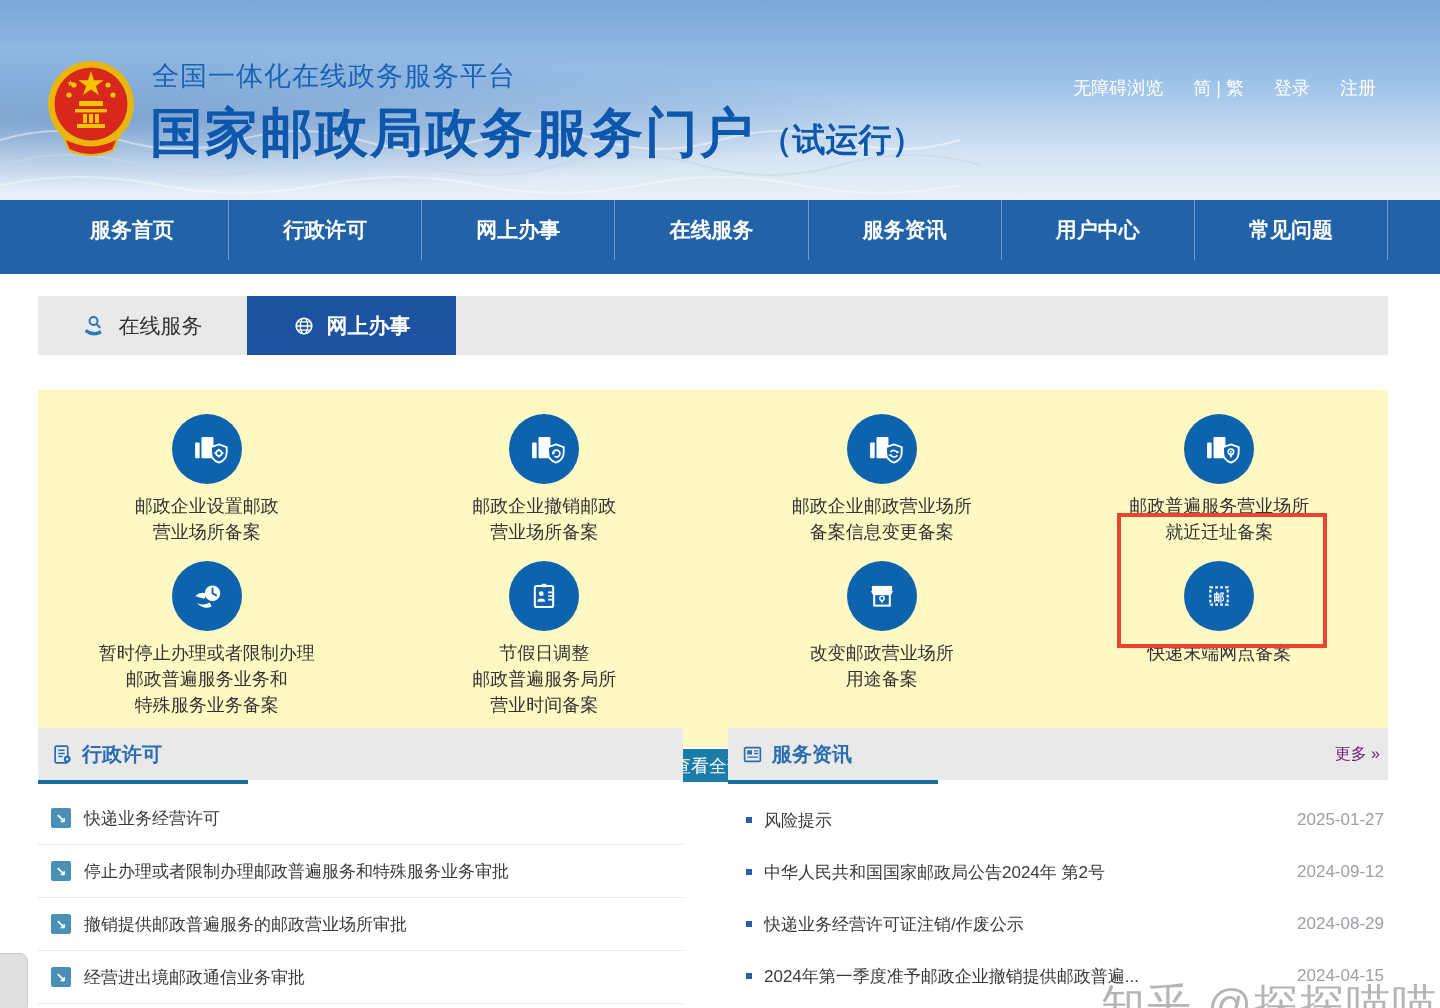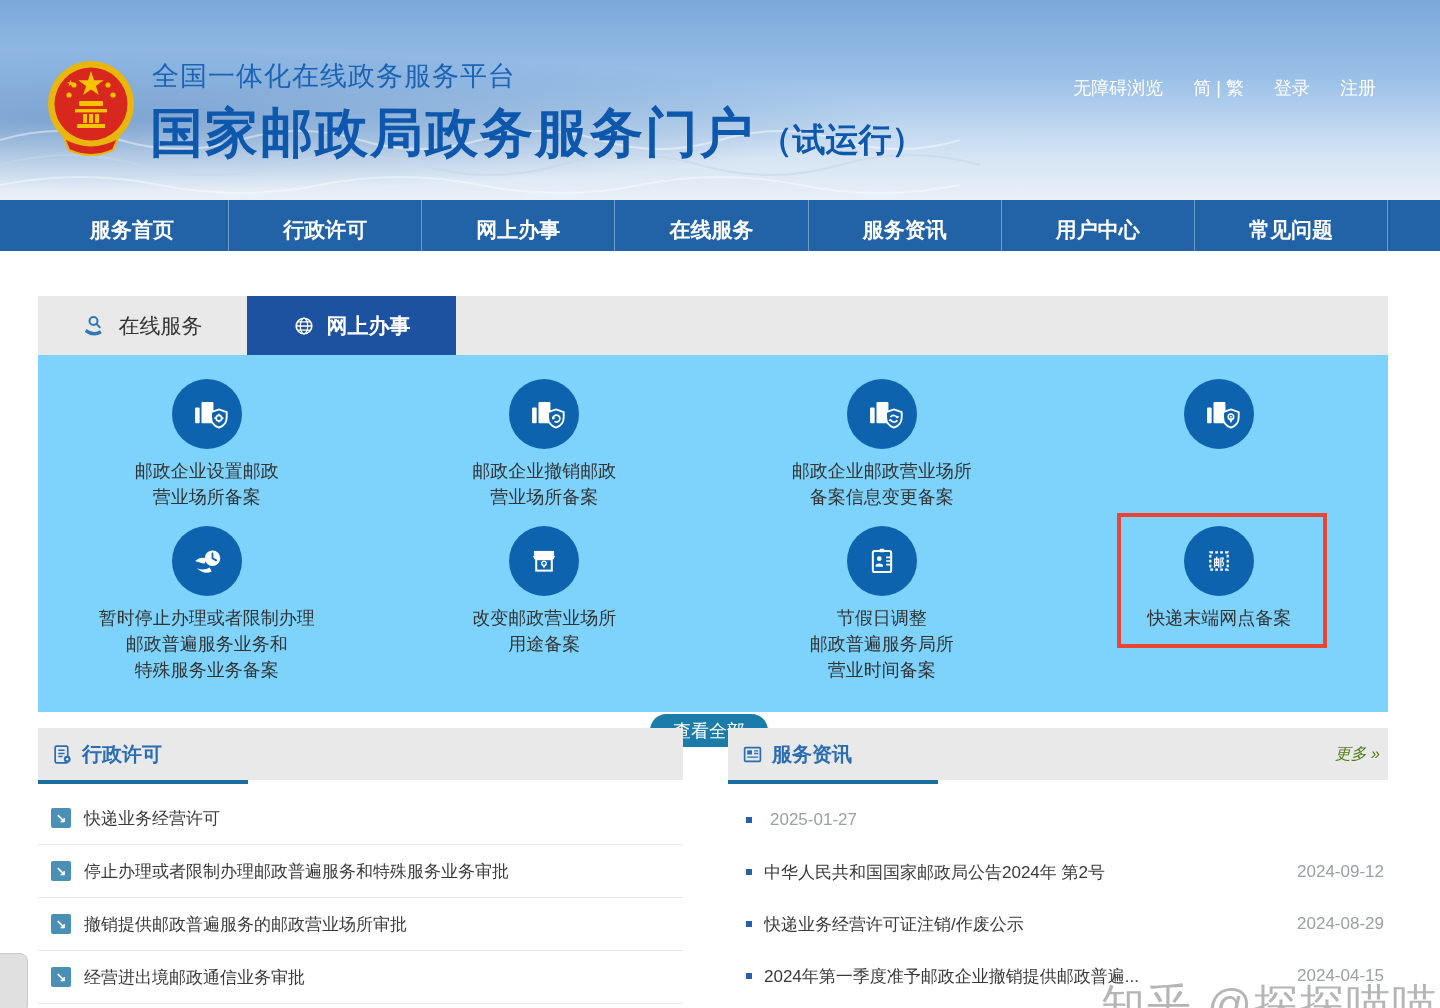--- a/index.html
+++ b/index.html
@@ -15,32 +15,32 @@
   .waves { position:absolute; left:0; bottom:0; width:1440px; height:90px; }
   .emblem { position:absolute; left:46px; top:52px; width:90px; height:108px; }
   .subtitle { position:absolute; left:152px; top:58px; font-size:27px; color:#1b63b4; letter-spacing:1px; }
   .title-row { position:absolute; left:150px; top:98px; white-space:nowrap; }
   .title-main { font-size:53px; font-weight:bold; color:#0d57ac; letter-spacing:2px;margin-top:27px; }
   .title-suffix { font-size:33px; font-weight:bold; color:#0d57ac; }
   .top-links { position:absolute; right:64px; top:76px; display:flex; gap:30px; align-items:center; }
   .top-link { color:#fff; font-size:18px; cursor:pointer; white-space:nowrap; }
 
   
-  .navbar { position:absolute; left:0; top:200px; width:1440px; height:51px; background:#2263a8;font-family:Liberation Mono, monospace; }
+  .navbar { position:absolute; left:0; top:200px; width:1440px; height:74px; background:#2263a8;font-family:Liberation Mono, monospace; }
   .nav-inner { position:absolute; left:36px; top:0; width:1352px; height:60px; display:flex; }
   .nav-item { flex:1; display:flex; align-items:center; justify-content:center;
     color:#fff; font-size:21px; font-weight:bold; border-right:1px solid rgba(255,255,255,.35); cursor:pointer; }
 
   
   .content-block { position:absolute; left:38px; top:296px; width:1350px; }
   .tabstrip { height:59px; background:#e9e9e9; display:flex; }
   .tab { width:209px; display:flex; align-items:center; justify-content:center; gap:12px;
     font-size:21px; color:#333; cursor:pointer; }
   .tab.active { background:#1d52a0; color:#fff; font-weight:bold; }
-  .services-body { position:relative; height:357px; background:#7dd3fc; }
+  .services-body { position:relative; height:357px; background:#fef9c3;margin-top:35px; }
   .services-grid { display:grid; grid-template-columns:repeat(4,1fr); padding-top:24px; }
   .service { display:flex; flex-direction:column; align-items:center; text-align:center; cursor:pointer; }
   .service.row2 { margin-top:16px; }
   .icon-circle { width:70px; height:70px; border-radius:50%; background:#0e63ae;
     display:flex; align-items:center; justify-content:center; }
   .service-label { margin-top:9px; font-size:18px; color:#333; line-height:26px; }
   .view-all { position:absolute; left:612px; top:359px; width:118px; height:33px; border:none;
     border-radius:17px; background:#1b7ca9; color:#fff; font-size:18px; cursor:pointer;
     font-family:inherit; }
   .red-box { position:absolute; left:1117px; top:513px; width:210px; height:135px;
@@ -51,21 +51,21 @@
   .panel.left { left:38px; width:645px; }
   .panel.right { left:728px; width:660px; }
   .panel-header { height:52px; background:#e9e9e9; display:flex; align-items:center; padding:0 8px 0 14px; }
   .panel-title-wrap { display:flex; align-items:center; gap:9px; }
   .panel-title { font-size:20px; font-weight:bold; color:#2a6db0; }
   .panel-underline { width:210px; height:4px; background:#1a6f9e; }
   .panel-header-right { margin-left:auto; display:flex; align-items:center; gap:8px; }
   .count-text { font-size:16px; color:#333; }
   .filter-checkbox { width:17px; height:17px; background:#fff; border:1.5px solid #8b8b8b; cursor:pointer; }
   .filter-label { font-size:16px; color:#333; }
-  .more-link { margin-left:auto; font-size:16px; color:#4d7c0f; cursor:pointer;font-style:italic; }
+  .more-link { margin-left:auto; font-size:16px; color:#701a75; cursor:pointer; }
 
   .list { padding-top:8px; }
   .list-row { height:53px; display:flex; align-items:center; gap:13px; padding-left:13px;
     border-bottom:1px solid #e6e9ec; cursor:pointer; }
   .arrow-sq { width:20px; height:20px; background:#4a8fb5; border-radius:2px; color:#fff;
     font-size:13px; font-weight:bold; display:flex; align-items:center; justify-content:center; }
   .list-text { font-size:17px; color:#3a3a3a; }
 
   .news { padding-top:10px; }
   .news-row { height:52px; display:flex; align-items:center; padding:0 4px 0 18px; cursor:pointer; }
@@ -211,68 +211,72 @@
           <div class="icon-circle">
               <svg width="44" height="44" viewBox="0 0 48 48">
             <rect x="11" y="17" width="5" height="17" rx="1" fill="#fff"></rect>
             <rect x="18" y="11" width="13" height="23" rx="1" fill="#fff"></rect>
             <path d="M37 19 l8.5 3 v5.5 c0 6 -4 9.8 -8.5 11.3 c-4.5 -1.5 -8.5 -5.3 -8.5 -11.3 V22 z" fill="#0e63ae" stroke="#fff" stroke-width="2"></path>
             <circle cx="37" cy="27" r="3" fill="none" stroke="#fff" stroke-width="1.7"></circle>
             <path d="M34.6 29 L37 34 L39.4 29 z" fill="#fff"></path>
             <circle cx="37" cy="27" r="1" fill="#fff"></circle>
           </svg>
             </div>
+          <div class="service-label">
+            <div>邮政普遍服务营业场所</div>
+              <div>就近迁址备案</div>
+          </div>
         </div>
 
         <div class="service row2">
           <div class="icon-circle">
               <svg width="44" height="44" viewBox="0 0 48 48">
             <path d="M11 24 q7 -6 13 -2 l-3 5 q-5 -1.5 -10 -3z" fill="#fff"></path>
             <path d="M13 32 q8 3 14 -1 l2 4.5 q-8 4 -16 -3.5z" fill="#fff"></path>
             <circle cx="30" cy="21" r="8.5" fill="#fff"></circle>
             <path d="M30 15.8 V21 l4 2.3" stroke="#0e63ae" stroke-width="2" fill="none" stroke-linecap="round"></path>
           </svg>
             </div>
           <div class="service-label">
             <div>暂时停止办理或者限制办理</div>
               <div>邮政普遍服务业务和</div>
               <div>特殊服务业务备案</div>
+          </div>
+        </div>
+
+        <div class="service row2">
+          <div class="icon-circle">
+              <svg width="44" height="44" viewBox="0 0 48 48">
+            <rect x="14" y="13" width="20" height="23" rx="2" fill="none" stroke="#fff" stroke-width="2.2"></rect>
+            <rect x="21.5" y="10.5" width="5" height="4" rx="1" fill="#fff"></rect>
+            <circle cx="21" cy="21.5" r="2.6" fill="#fff"></circle>
+            <path d="M17 29 c0 -3 8 -3 8 0 v1.2 h-8 z" fill="#fff"></path>
+            <path d="M28.5 20 h4.5 M28.5 24 h4.5 M28.5 28 h4.5" stroke="#fff" stroke-width="1.8"></path>
+          </svg>
+            </div>
+          <div class="service-label">
+            <div>节假日调整</div>
+              <div>邮政普遍服务局所</div>
+              <div>营业时间备案</div>
           </div>
         </div>
 
         <div class="service row2">
           <div class="icon-circle">
               <svg width="44" height="44" viewBox="0 0 48 48">
             <path d="M13 13 h22 v5.5 h-22 z" fill="#fff"></path>
             <path d="M12 18.5 h24 l-1.5 3.5 h-21 z" fill="#fff"></path>
             <rect x="15.5" y="22" width="17" height="12.5" fill="none" stroke="#fff" stroke-width="2.2"></rect>
             <circle cx="24" cy="26.5" r="2.4" fill="none" stroke="#fff" stroke-width="1.5"></circle>
             <path d="M22 28.3 L24 32.2 L26 28.3 z" fill="#fff"></path>
           </svg>
             </div>
           <div class="service-label">
             <div>改变邮政营业场所</div>
               <div>用途备案</div>
-          </div>
-        </div>
-
-        <div class="service row2">
-          <div class="icon-circle">
-              <svg width="44" height="44" viewBox="0 0 48 48">
-            <rect x="14" y="13" width="20" height="23" rx="2" fill="none" stroke="#fff" stroke-width="2.2"></rect>
-            <rect x="21.5" y="10.5" width="5" height="4" rx="1" fill="#fff"></rect>
-            <circle cx="21" cy="21.5" r="2.6" fill="#fff"></circle>
-            <path d="M17 29 c0 -3 8 -3 8 0 v1.2 h-8 z" fill="#fff"></path>
-            <path d="M28.5 20 h4.5 M28.5 24 h4.5 M28.5 28 h4.5" stroke="#fff" stroke-width="1.8"></path>
-          </svg>
-            </div>
-          <div class="service-label">
-            <div>节假日调整</div>
-              <div>邮政普遍服务局所</div>
-              <div>营业时间备案</div>
           </div>
         </div>
 
         <div class="service row2">
           <div class="icon-circle">
               <svg width="44" height="44" viewBox="0 0 48 48">
             <rect x="14.5" y="14.5" width="19" height="19" fill="none" stroke="#fff" stroke-width="2.4" stroke-dasharray="3 2.4"></rect>
             <text x="24" y="29" font-size="12" font-weight="bold" fill="#fff" text-anchor="middle" font-family="DejaVu Sans, sans-serif">邮</text>
           </svg>
             </div>
@@ -330,20 +334,21 @@
           <path d="M11.5 6.5 h4 M11.5 9 h4 M5 12.5 h10.5" stroke="#2a6db0" stroke-width="1.3"></path>
         </svg>
         <span class="panel-title">服务资讯</span>
       </div>
       <span class="more-link">更多 »</span>
     </div>
     <div class="panel-underline"></div>
     <div class="news">
       <div class="news-row">
         <span class="bullet"></span>
+        <span class="news-title">风险提示</span>
         <span class="news-date">2025-01-27</span>
       </div>
       <div class="news-row">
         <span class="bullet"></span>
         <span class="news-title">中华人民共和国国家邮政局公告2024年 第2号</span>
         <span class="news-date">2024-09-12</span>
       </div>
       <div class="news-row">
         <span class="bullet"></span>
         <span class="news-title">快递业务经营许可证注销/作废公示</span>

